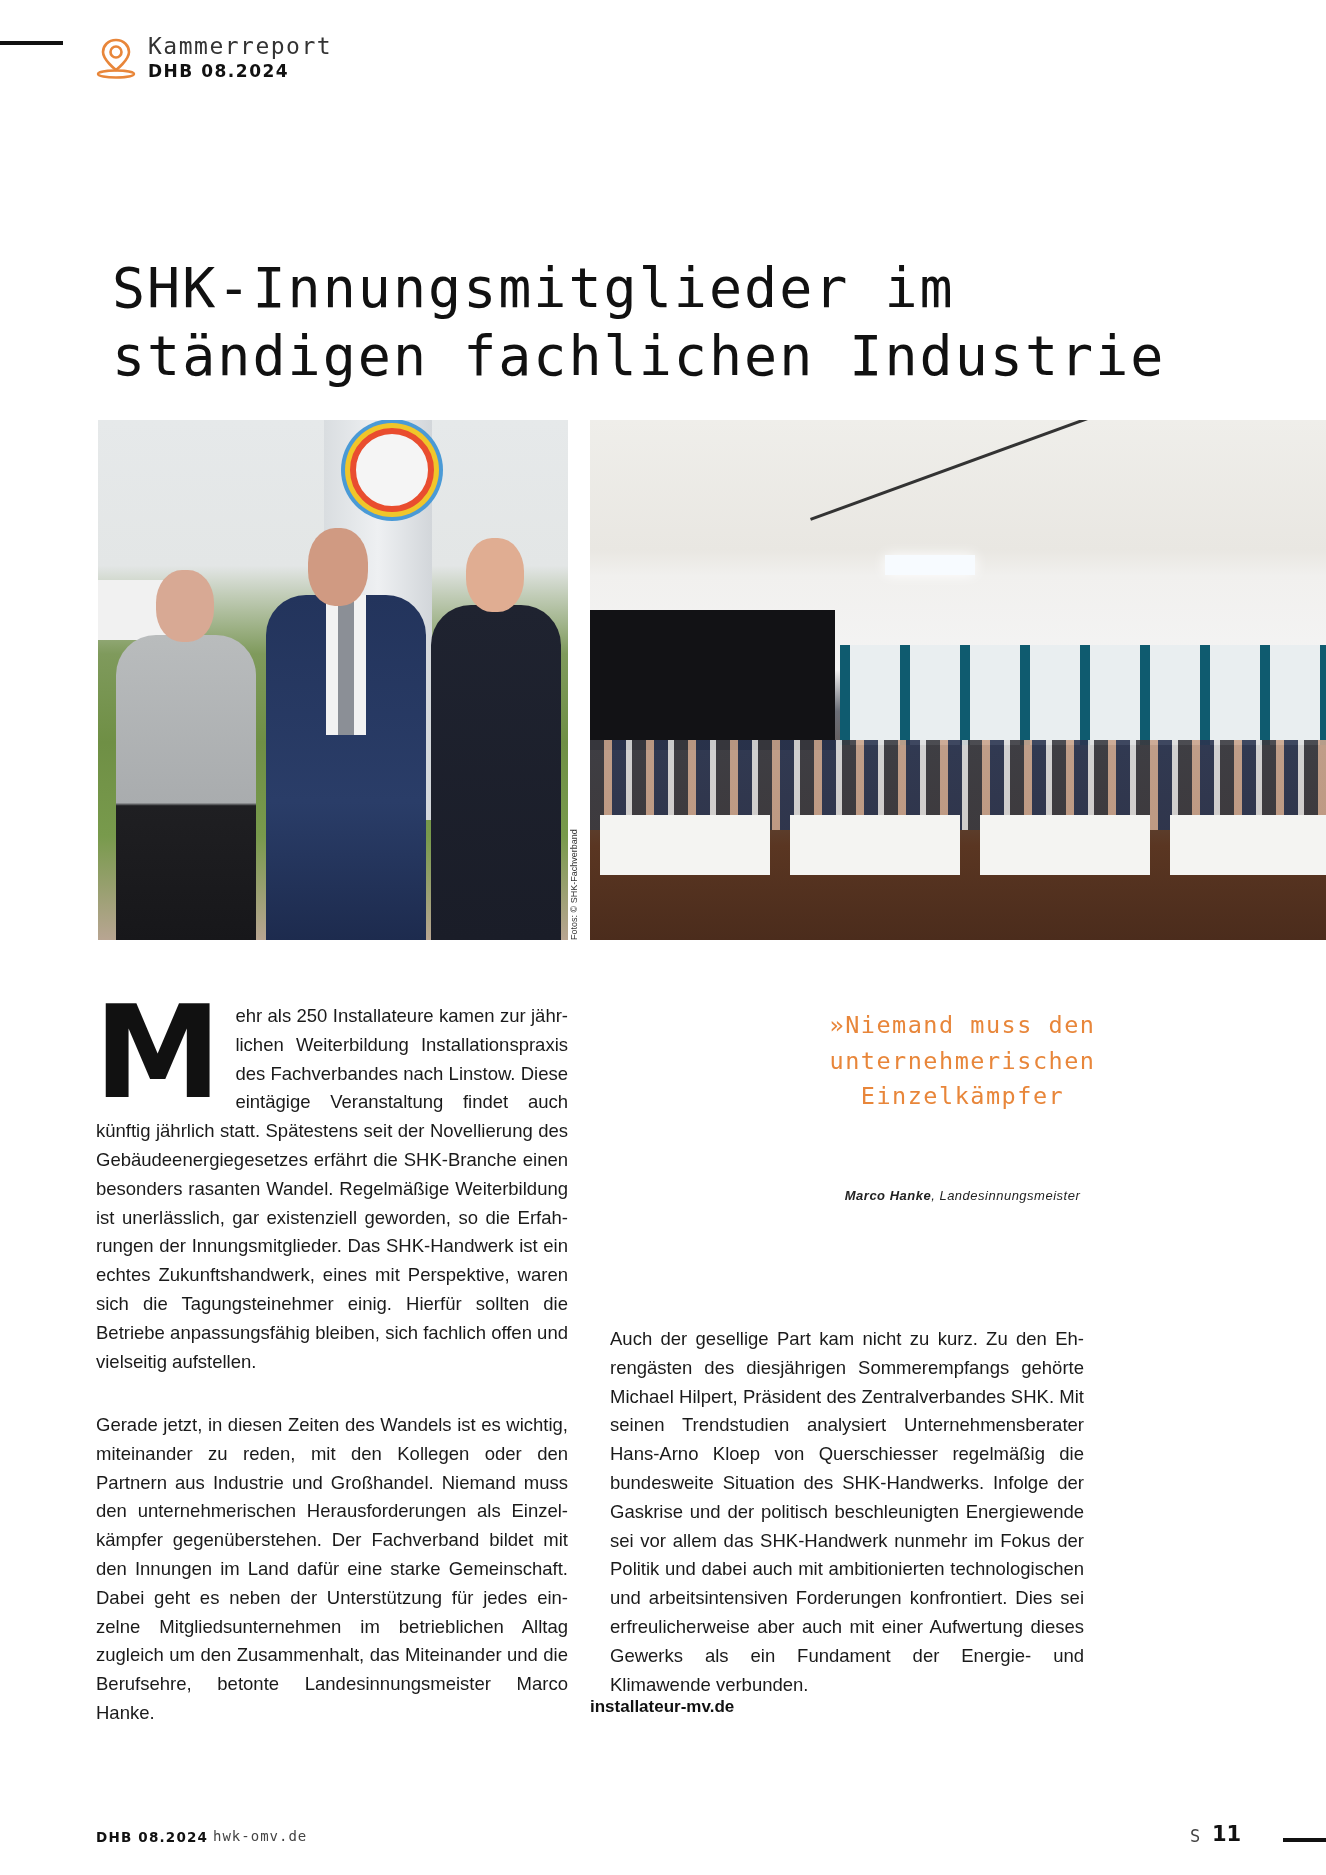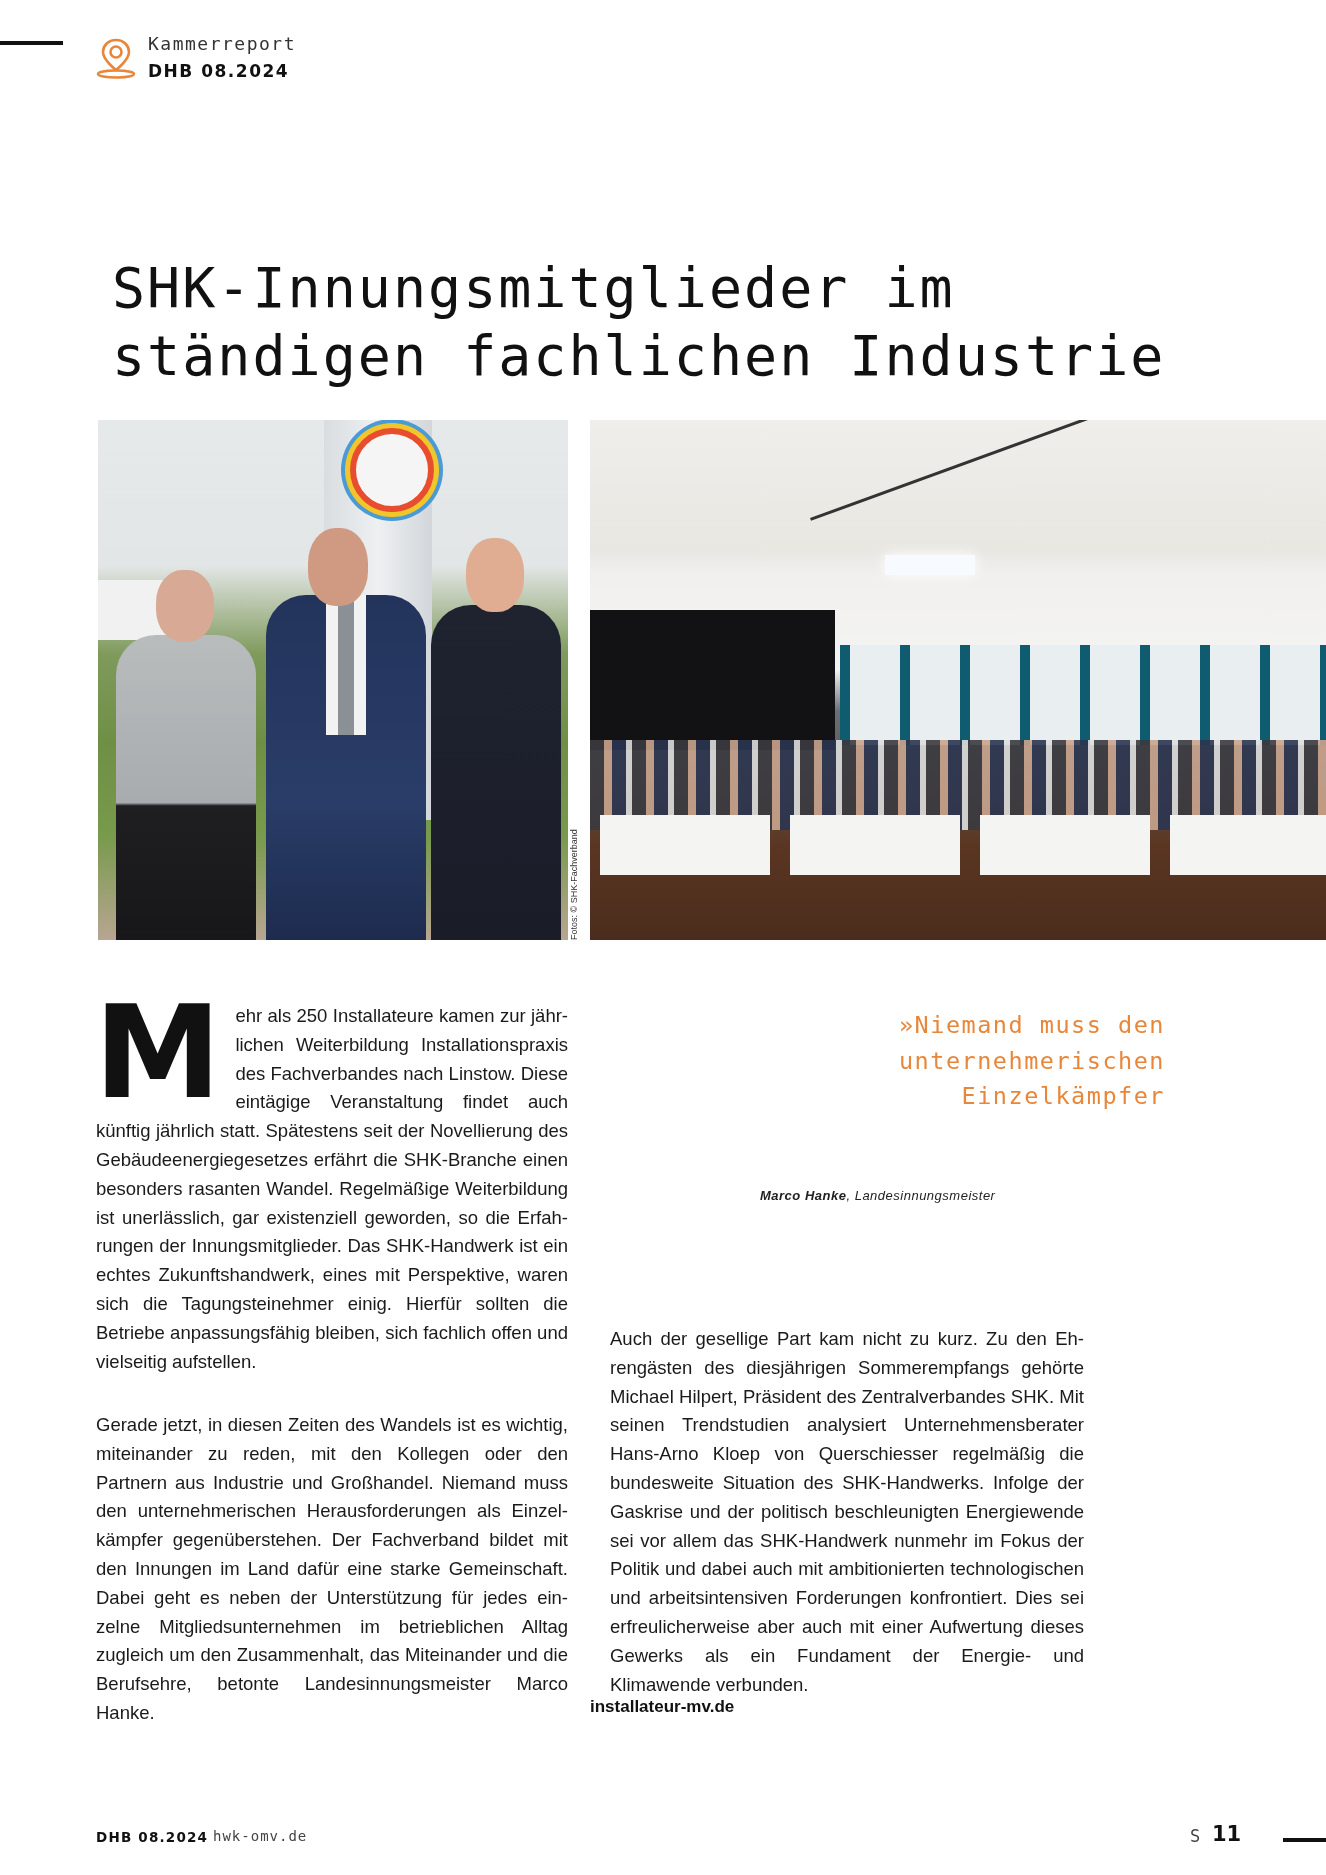--- a/index.html
+++ b/index.html
@@ -6,21 +6,21 @@
   body {
     width: 1326px; height: 1875px; position: relative; overflow: hidden;
     background: #ffffff; color: #1a1a1a;
     font-family: "Liberation Sans", sans-serif;
   }
   .abs { position: absolute; }
 
   
   .top-rule { left: 0; top: 41px; width: 63px; height: 4px; background: #111; }
   .pin-icon { left: 96px; top: 37px; width: 40px; height: 42px; }
-  .kicker { left: 148px; top: 33px; font-family: "DejaVu Sans Mono", monospace; font-size: 18px; letter-spacing: 1.5px; color: #333; }
+  .kicker { left: 148px; top: 33px; font-family: "DejaVu Sans Mono", monospace; font-size: 23px; letter-spacing: 1.5px; color: #333; }
   .issue { left: 148px; top: 61px; font-family: "DejaVu Sans", sans-serif; font-weight: bold; font-size: 17px; letter-spacing: 1.5px; color: #111; }
 
   
   .headline {
     left: 96px; top: 238px; width: 1200px;
     font-family: "DejaVu Sans Mono", monospace; font-size: 55px; line-height: 68px;
     letter-spacing: 2px; color: #111; margin: 16px; font-weight: normal;
   }
 
   
@@ -58,23 +58,23 @@
   
   .col { font-family: "Liberation Sans", sans-serif; font-size: 18.5px; line-height: 28.8px; color: #1a1a1a; text-align: justify; hyphens: manual; }
   .col-left-1 { left: 96px; top: 1002px; width: 472px; }
   .dropcap { float: left; font-family: "DejaVu Sans", sans-serif; font-weight: bold; font-size: 128px; line-height: 98px; margin: 2px 14px 0 -2px; color: #111; }
   .col-left-2 { left: 96px; top: 1411px; width: 472px; }
   .col-right { left: 590px; top: 1325px; width: 474px; margin-left: 20px; }
   .col p { margin: 0; }
   .source { left: 590px; top: 1697px; font-family: "Liberation Sans", sans-serif; font-weight: bold; font-size: 17px; color: #111; }
 
   
-  .quote { left: 760px; top: 1008px; width: 405px; text-align: right;
+  .quote { left: 760px; top: 1008px; width: 405px; text-align: center;
     font-family: "DejaVu Sans Mono", monospace; font-size: 23.5px; line-height: 35.5px; letter-spacing: 1.5px; color: #e8863a; }
-  .quote-attrib { left: 760px; top: 1188px; width: 405px; text-align: left; font-style: italic; font-size: 13px; color: #222; letter-spacing: .5px; }
+  .quote-attrib { left: 760px; top: 1188px; width: 405px; text-align: center; font-style: italic; font-size: 13px; color: #222; letter-spacing: .5px; }
   .quote-attrib b { font-weight: bold; }
 
   
   .foot-issue { left: 96px; top: 1829px; font-family: "DejaVu Sans", sans-serif; font-weight: bold; font-size: 13.5px; letter-spacing: 1.2px; color: #111; }
   .foot-site { left: 213px; top: 1828px; font-family: "DejaVu Sans Mono", monospace; font-size: 14px; letter-spacing: 1px; color: #444; }
   .page-s { left: 1190px; top: 1826px; font-family: "DejaVu Sans Mono", monospace; font-size: 17px; color: #444; }
   .page-num { left: 1212px; top: 1822px; font-family: "DejaVu Sans", sans-serif; font-weight: bold; font-size: 21px; color: #111; }
   .bottom-rule { left: 1283px; top: 1838px; width: 43px; height: 4px; background: #111; }
 </style>
 </head>

